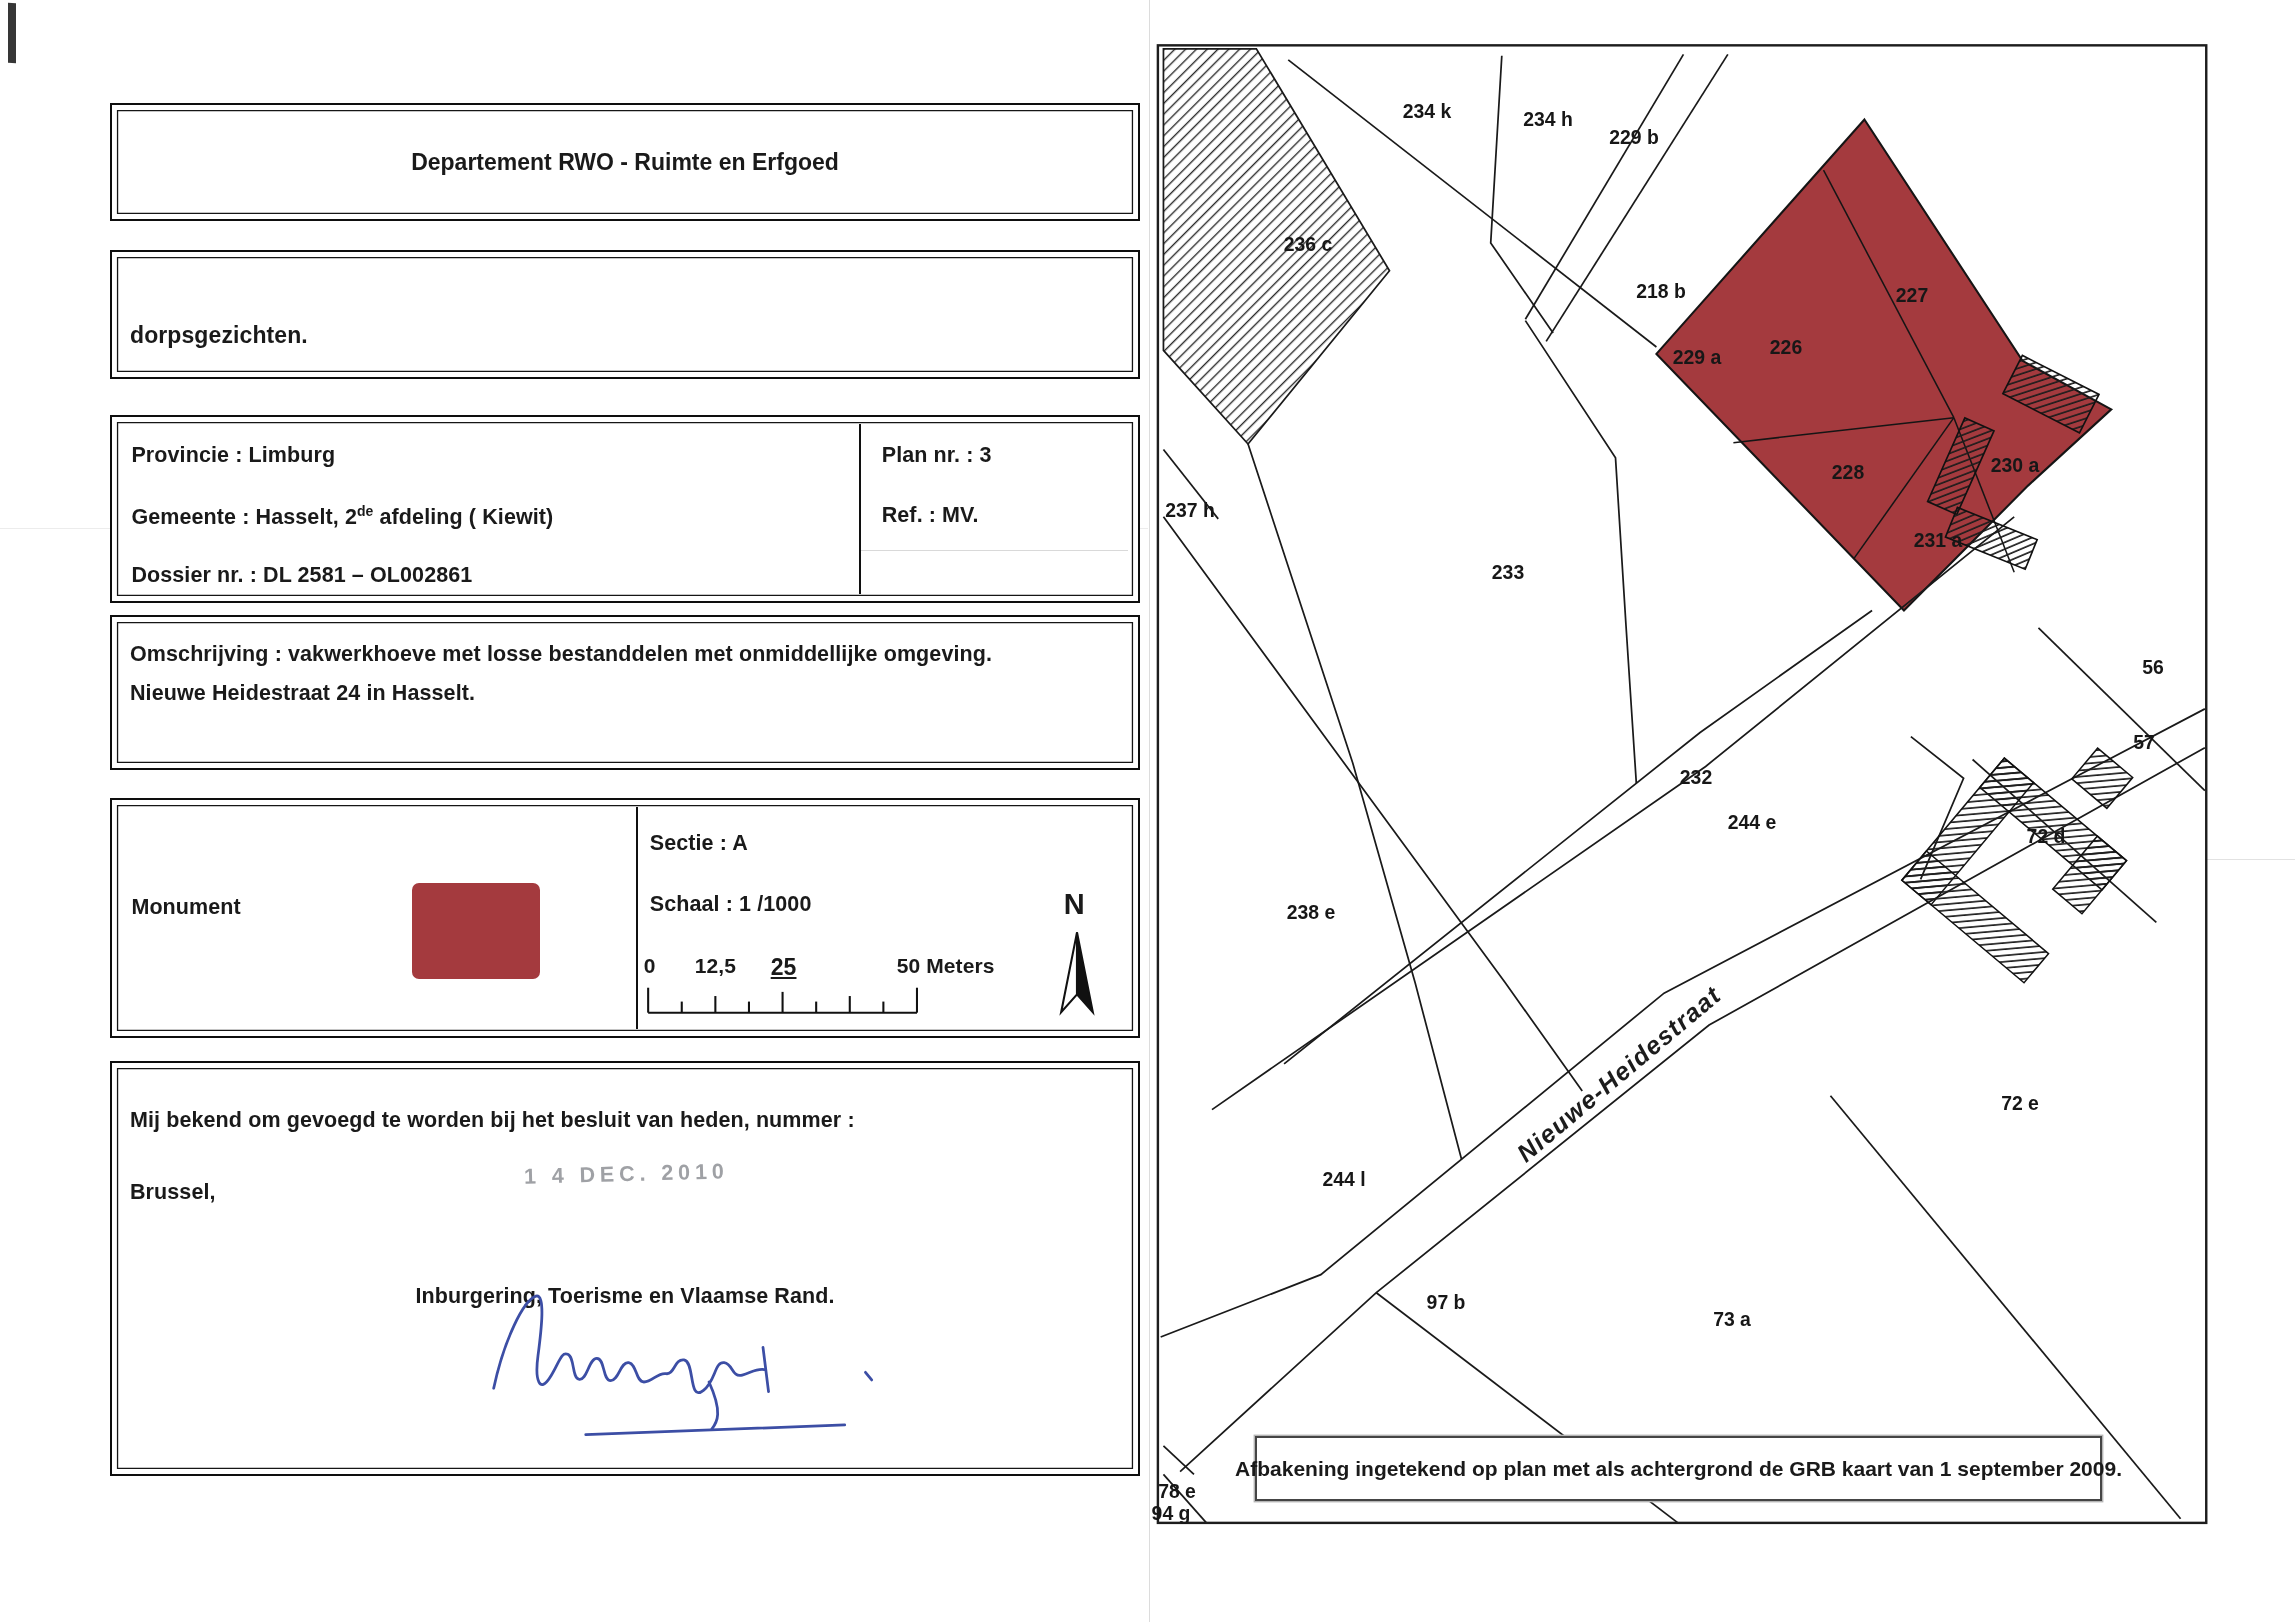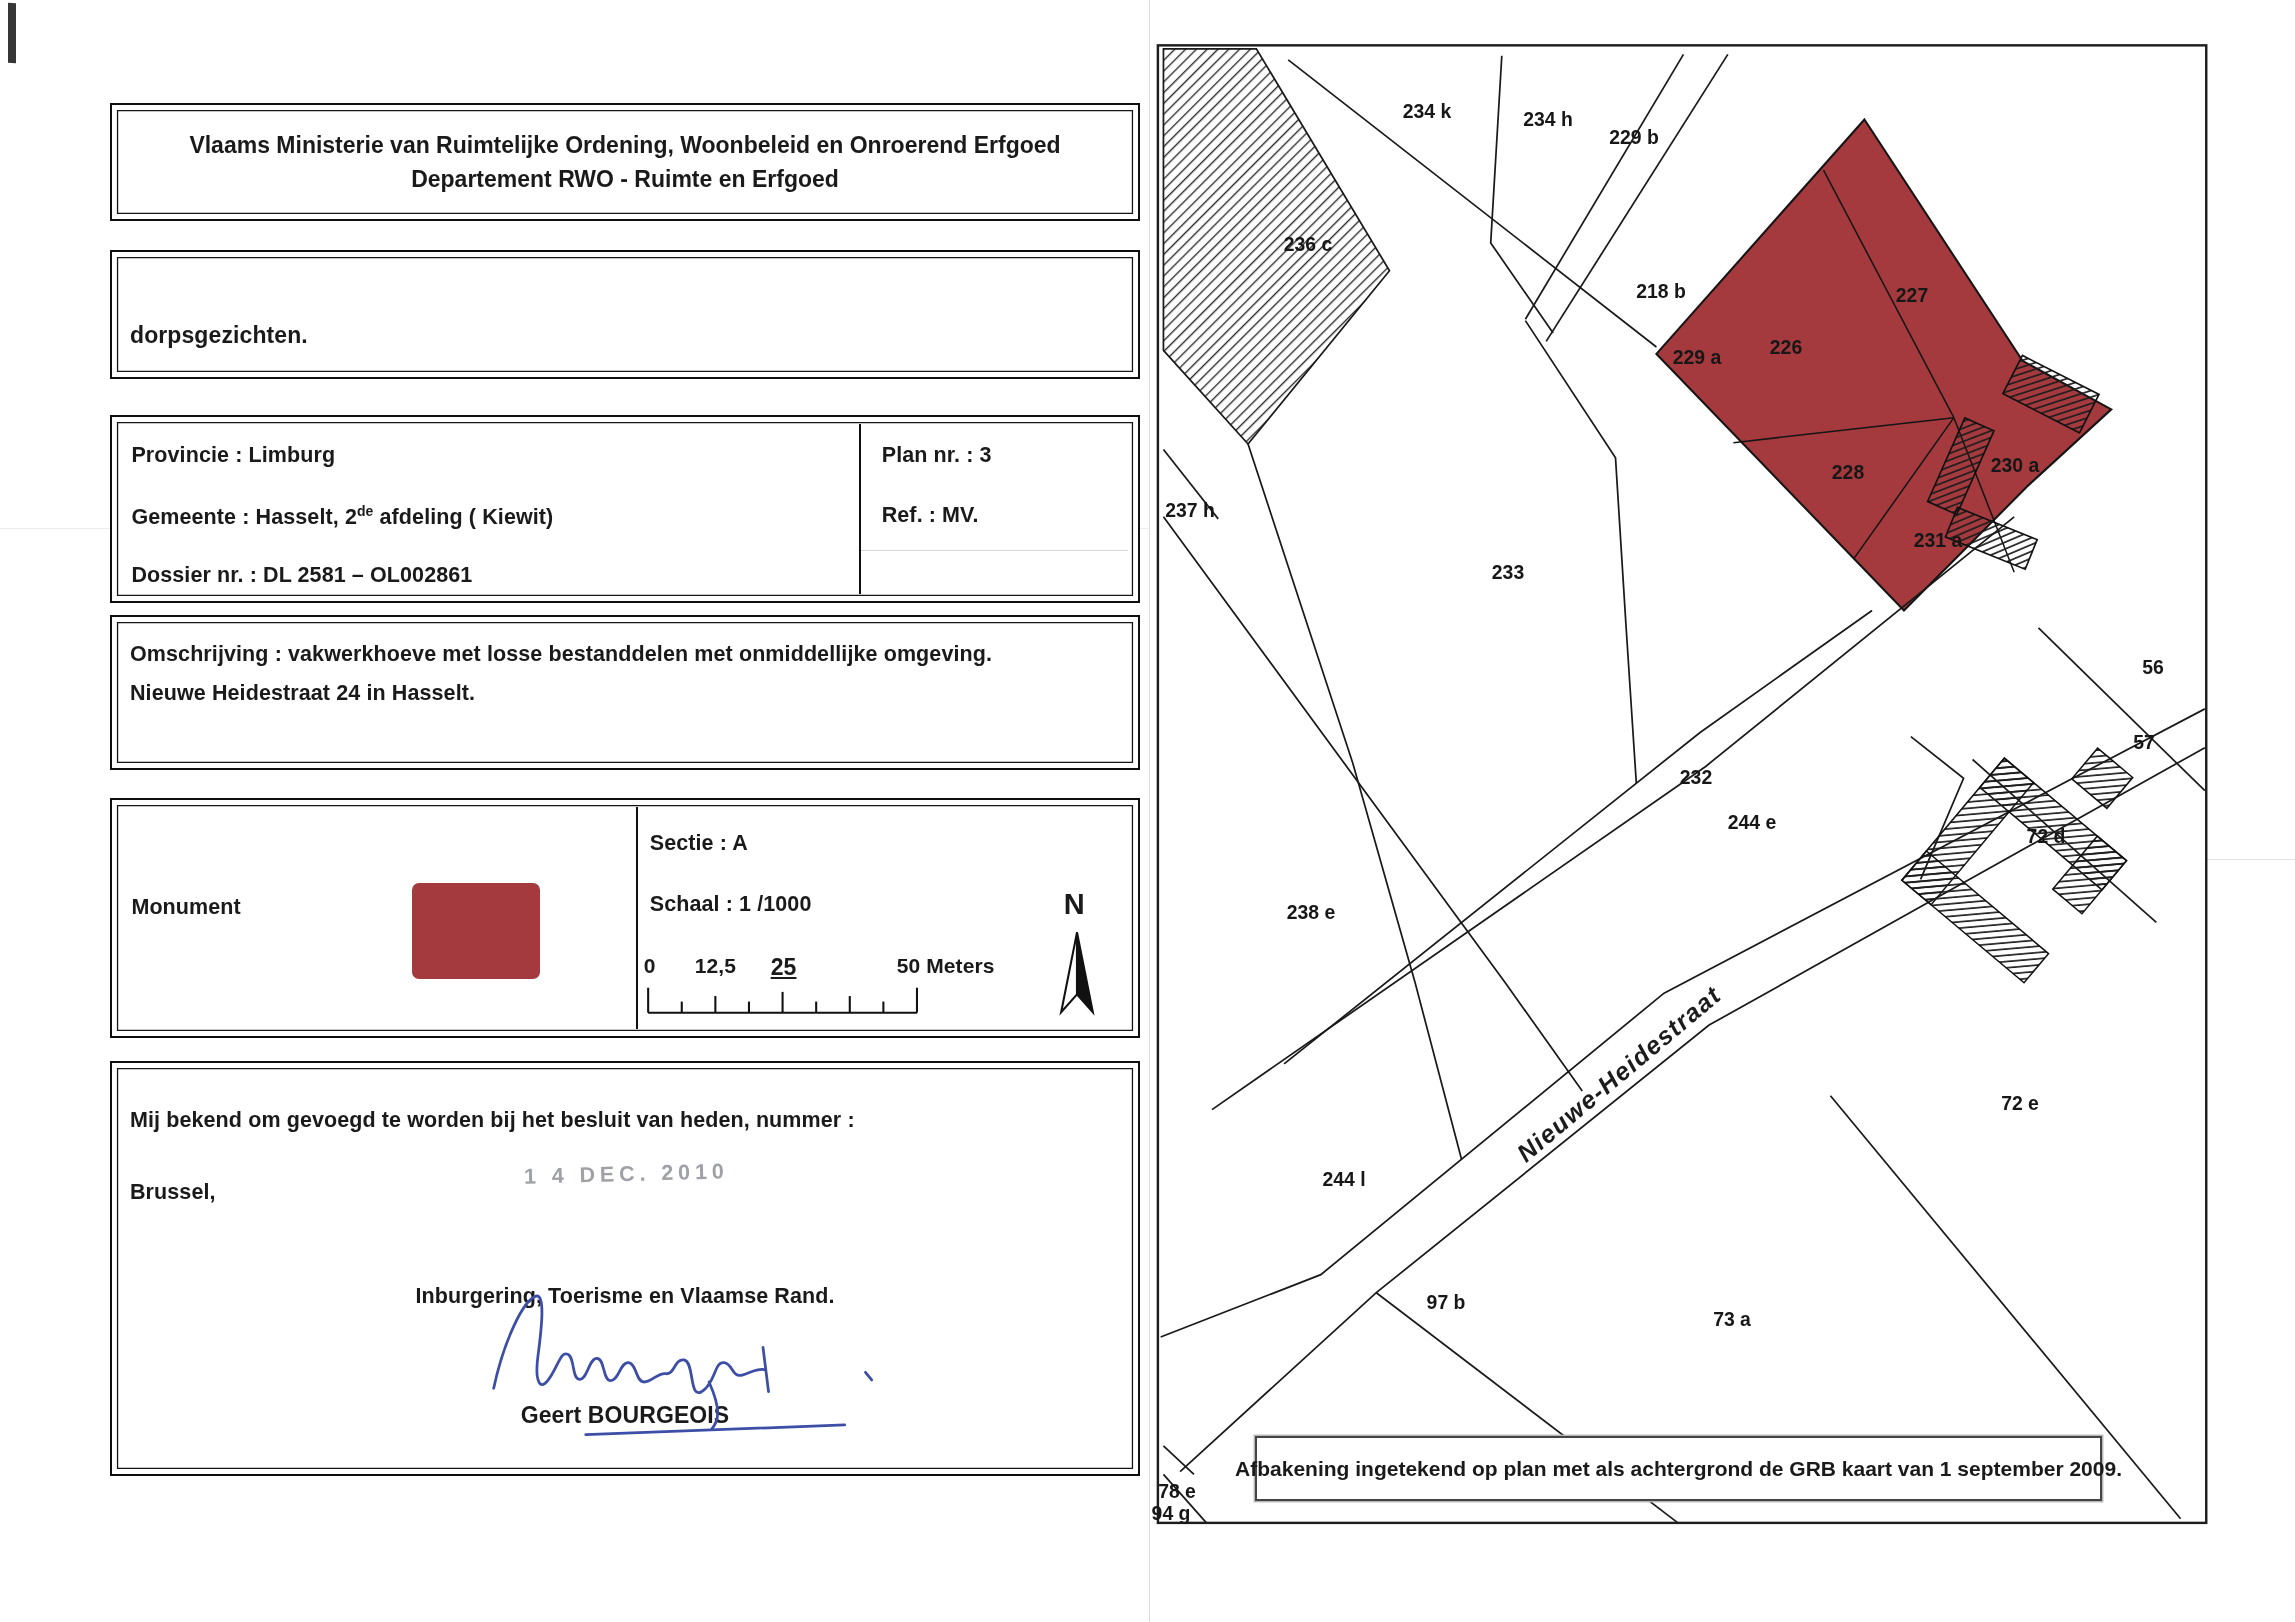--- a/index.html
+++ b/index.html
@@ -44,21 +44,20 @@
 
   <div class="artifact" id="seam"></div>
   <div class="artifact" id="fold-left"></div>
   <div class="artifact" id="fold-right"></div>
   <div class="artifact" id="edge-wedge"></div>
 
   <div>
 
     <div class="dbox" id="box-header" style="left:110px;top:103px;width:1026px;height:114px;">
       <div class="inner">
-        <div>Vlaams Ministerie van Ruimtelijke Ordening, Woonbeleid en Onroerend Erfgoed</div>
         <div>Departement RWO - Ruimte en Erfgoed</div>
       </div>
     </div>
 
     <div class="dbox" style="left:110px;top:250px;width:1026px;height:125px;">
       <div class="inner">
         <div class="tline bold" style="left:8.3px;top:60px;font-size:23px;">dorpsgezichten.</div>
       </div>
     </div>
 
@@ -116,21 +115,20 @@
         </svg>
       </div>
     </div>
 
     <div class="dbox" style="left:110px;top:1061px;width:1026px;height:411px;">
       <div class="inner">
         <div class="tline" style="left:8.3px;top:35px;">Mij bekend om gevoegd te worden bij het besluit van heden, nummer :</div>
         <div class="tline" style="left:8.3px;top:107px;">Brussel,</div>
         <div id="stamp" style="left:402px;top:89px;color:var(--stamp-gray);">1 4 DEC. 2010</div>
         <div class="tline center" style="left:0;top:211px;">Inburgering, Toerisme en Vlaamse Rand.</div>
-        <div class="tline center" style="left:0;top:329px;font-size:23px;">Geert BOURGEOIS</div>
 
         <svg width="472" height="180" style="position:absolute;left:333px;top:201px;" viewBox="0 0 680 260">
           <g stroke="var(--signature-blue)" stroke-width="4" fill="none" stroke-linecap="round">
             <path d="M55,165 C70,95 98,38 116,32 C130,28 124,80 119,118 C114,155 122,172 136,150
                      C150,128 152,112 162,116 C172,120 168,150 178,152 C190,155 192,122 204,122
                      C216,122 212,154 224,154 C236,154 238,126 250,128 C262,130 260,156 272,156
                      C284,156 292,142 304,144 C316,146 316,122 330,124 C346,127 336,186 358,168
                      C376,154 374,126 388,128 C401,130 399,150 414,146 C426,143 434,136 446,138"></path>
             <path d="M444,106 L452,170"></path>
             <path d="M366,156 C386,200 378,214 370,224"></path>

